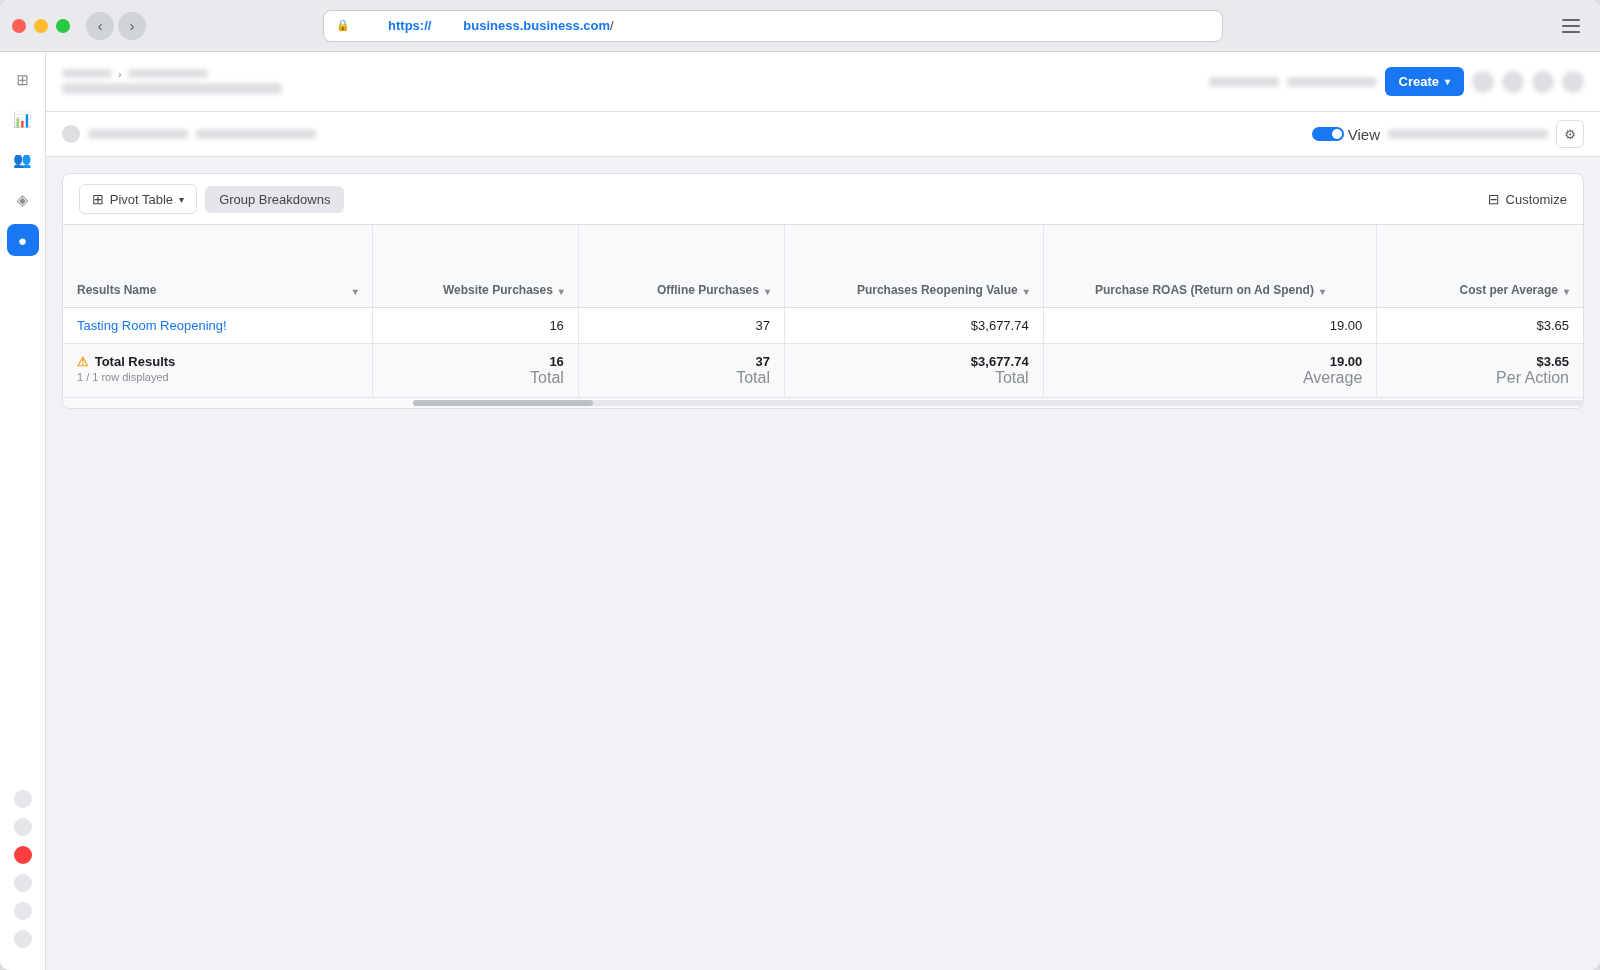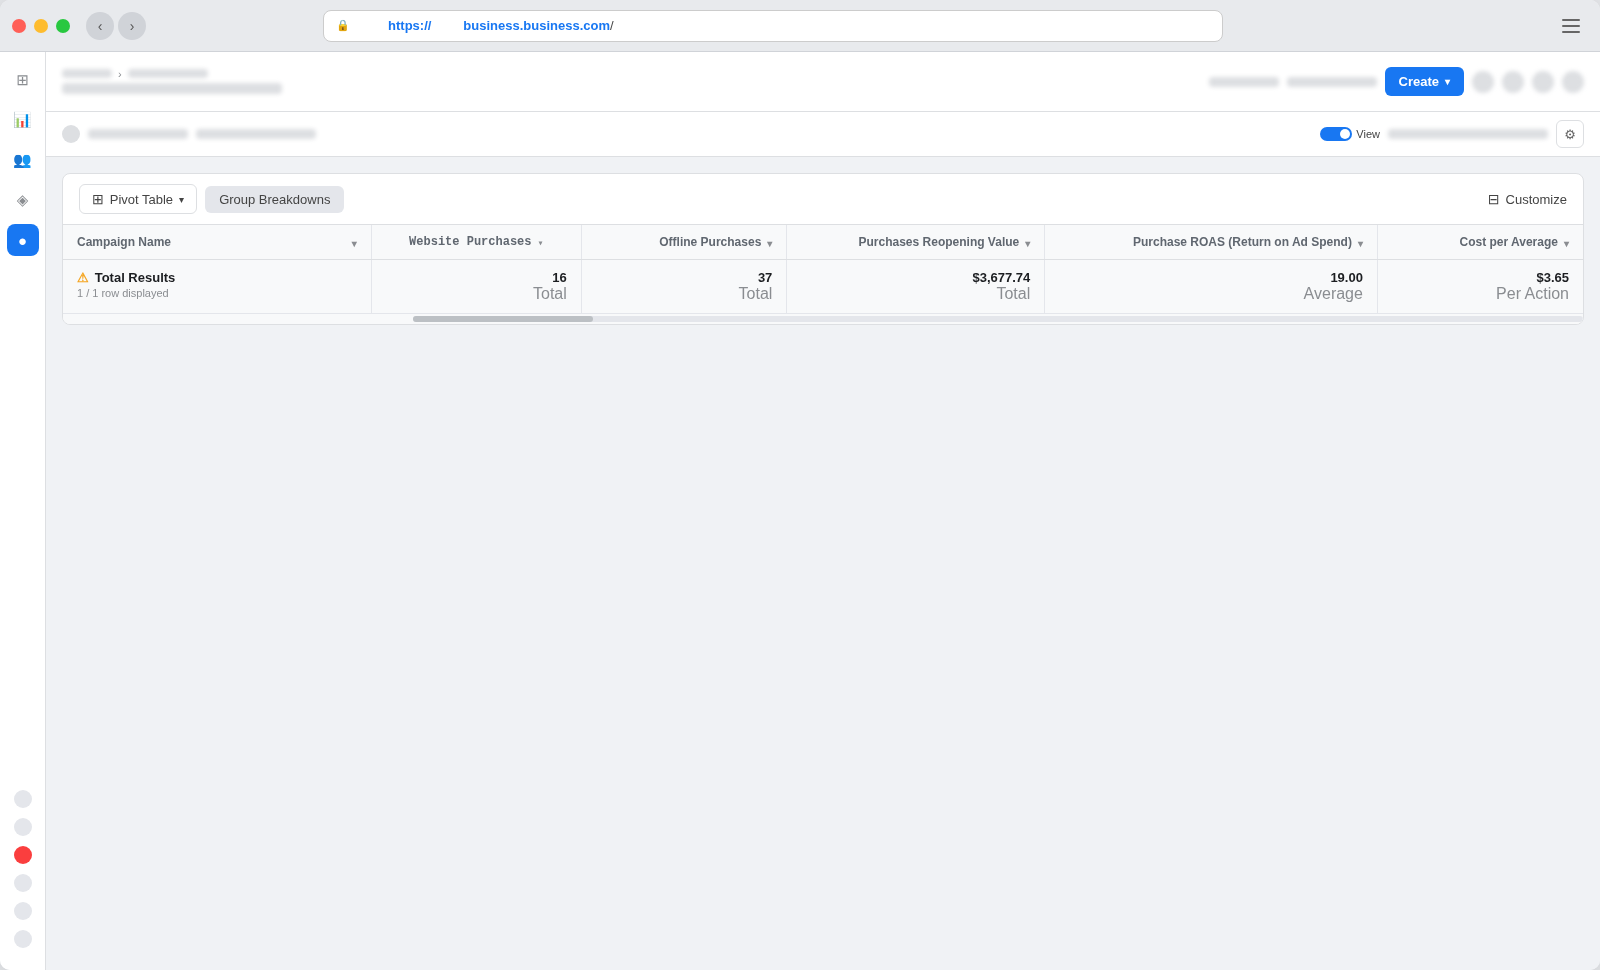--- a/index.html
+++ b/index.html
@@ -463,21 +463,21 @@
 
       <div class="filter-bar">
         <div style="width:18px;height:18px;background:#dddfe2;border-radius:50%;flex-shrink:0;"></div>
         <div class="blurred-text" style="width:100px;display:inline-block;"></div>
         <div class="blurred-text" style="width:120px;display:inline-block;"></div>
         <div class="filter-divider"></div>
         <div style="display:flex;align-items:center;gap:4px;">
           <div style="width:32px;height:14px;background:#1877f2;border-radius:7px;position:relative;cursor:pointer;">
             <div style="position:absolute;right:2px;top:2px;width:10px;height:10px;background:#fff;border-radius:50%;"></div>
           </div>
-          <span style="font-size:11px;color:#444;">View</span>
+          <span style="font-size:15px;color:#444;">View</span>
         </div>
         <div class="blurred-text" style="width:160px;display:inline-block;"></div>
         <div class="filter-icon-btn">⚙</div>
       </div>
 
       <div class="table-container">
         <div class="table-wrapper">
 
           <div class="table-toolbar">
             <button class="pivot-btn">
@@ -492,58 +492,78 @@
               <span style="font-size:14px;">⊟</span>
               <span>Customize</span>
             </button>
           </div>
 
           <table class="data-table">
             <thead>
               <tr>
                 <th style="min-width:240px;">
                   <div class="col-header-inner">
-                    <span>Campaign Name</span>
+                    <span>Results Name</span>
                     <span class="sort-arrow">▾</span>
                   </div>
                 </th>
                 <th style="min-width:160px;text-align:right;">
-                  <div class="col-header-inner" style="justify-content:center;font-family:Liberation Mono, monospace;">
+                  <div class="col-header-inner" style="justify-content:flex-end;">
                     <span>Website Purchases</span>
                     <span class="sort-arrow">▾</span>
                   </div>
                 </th>
                 <th style="min-width:160px;text-align:right;">
                   <div class="col-header-inner" style="justify-content:flex-end;">
                     <span>Offline Purchases</span>
                     <span class="sort-arrow">▾</span>
                   </div>
                 </th>
                 <th style="min-width:200px;text-align:right;">
                   <div class="col-header-inner" style="justify-content:flex-end;">
                     <span>Purchases Reopening Value</span>
                     <span class="sort-arrow">▾</span>
                   </div>
                 </th>
                 <th style="min-width:200px;text-align:right;">
-                  <div class="col-header-inner" style="justify-content:flex-end;">
+                  <div class="col-header-inner" style="justify-content:center;margin-top:48px;">
                     <span>Purchase ROAS (Return on Ad Spend)</span>
                     <span class="sort-arrow">▾</span>
                   </div>
                 </th>
                 <th style="min-width:160px;text-align:right;">
                   <div class="col-header-inner" style="justify-content:flex-end;">
                     <span>Cost per Average</span>
                     <span class="sort-arrow">▾</span>
                   </div>
                 </th>
               </tr>
             </thead>
             <tbody>
 
+              <tr>
+                <td>
+                  <a class="campaign-link">Tasting Room Reopening!</a>
+                </td>
+                <td style="text-align:right;">
+                  <span>16</span>
+                </td>
+                <td style="text-align:right;">
+                  <span>37</span>
+                </td>
+                <td style="text-align:right;">
+                  <span>$3,677.74</span>
+                </td>
+                <td style="text-align:right;">
+                  <span>19.00</span>
+                </td>
+                <td style="text-align:right;">
+                  <span>$3.65</span>
+                </td>
+              </tr>
 
               <tr class="total-row">
                 <td>
                   <div class="total-label">
                     <span class="warning-icon">⚠</span>
                     <span>Total Results</span>
                   </div>
                   <span class="row-count">1 / 1 row displayed</span>
                 </td>
                 <td style="text-align:right;">

